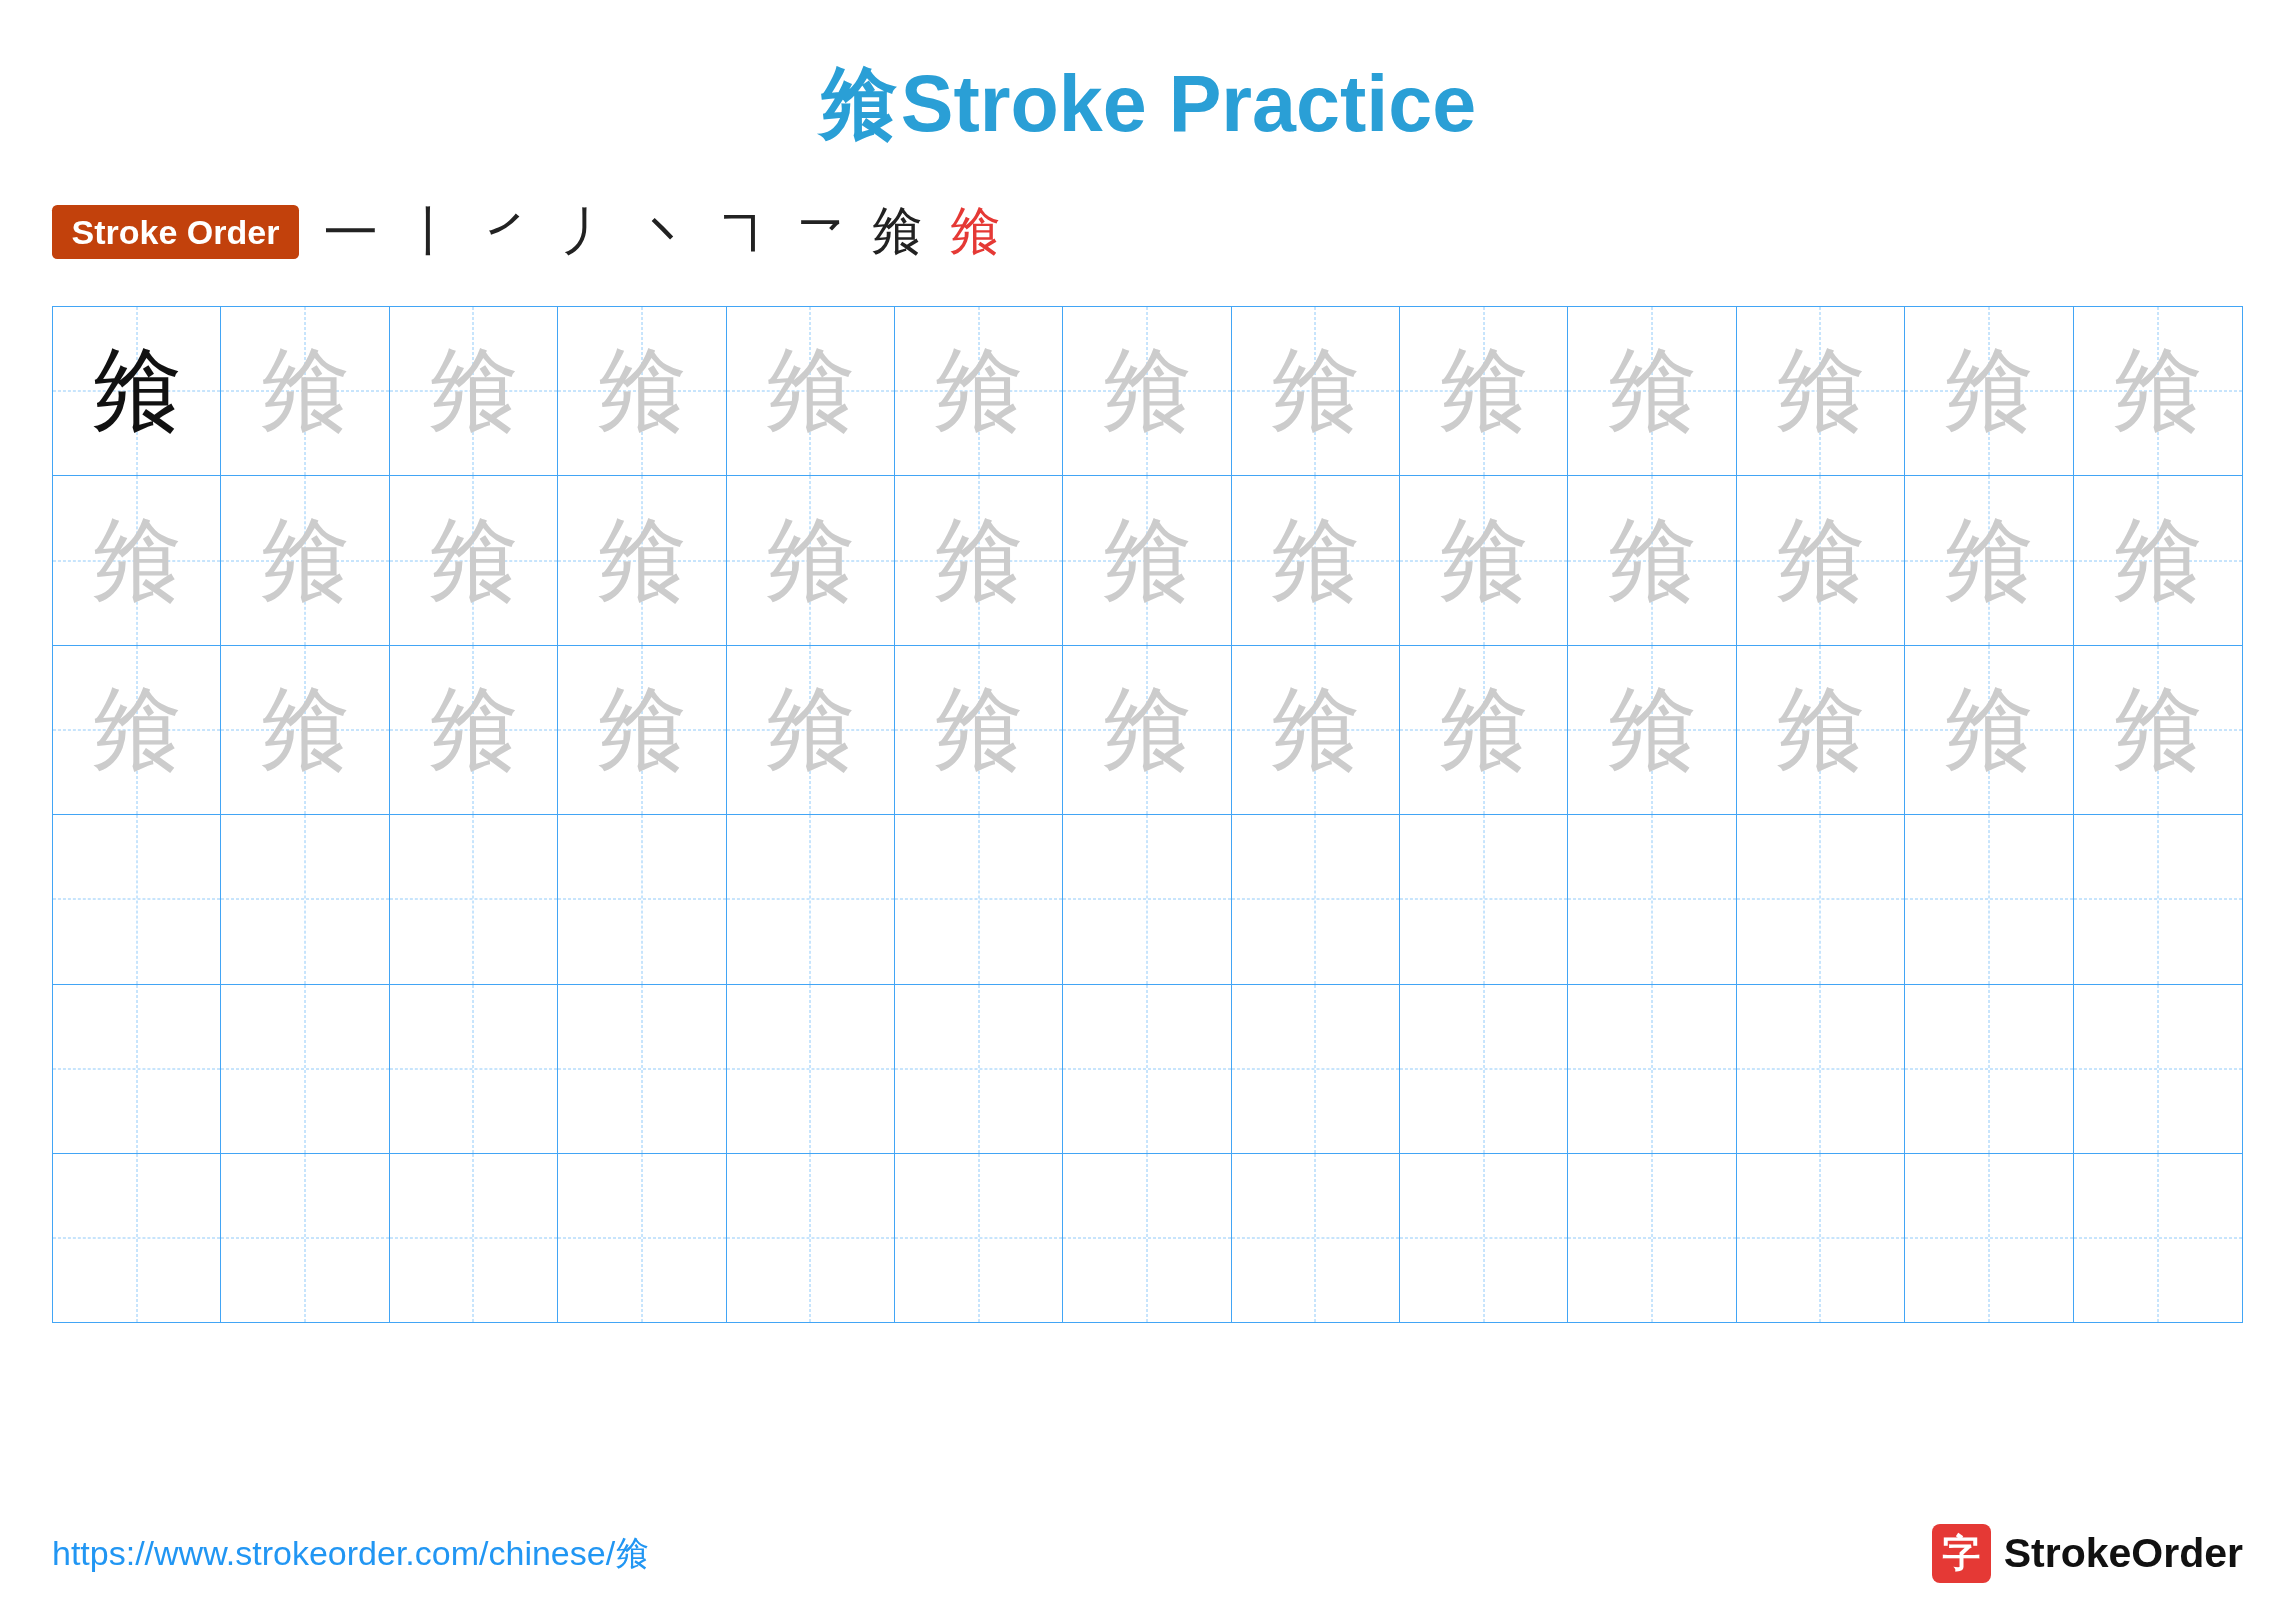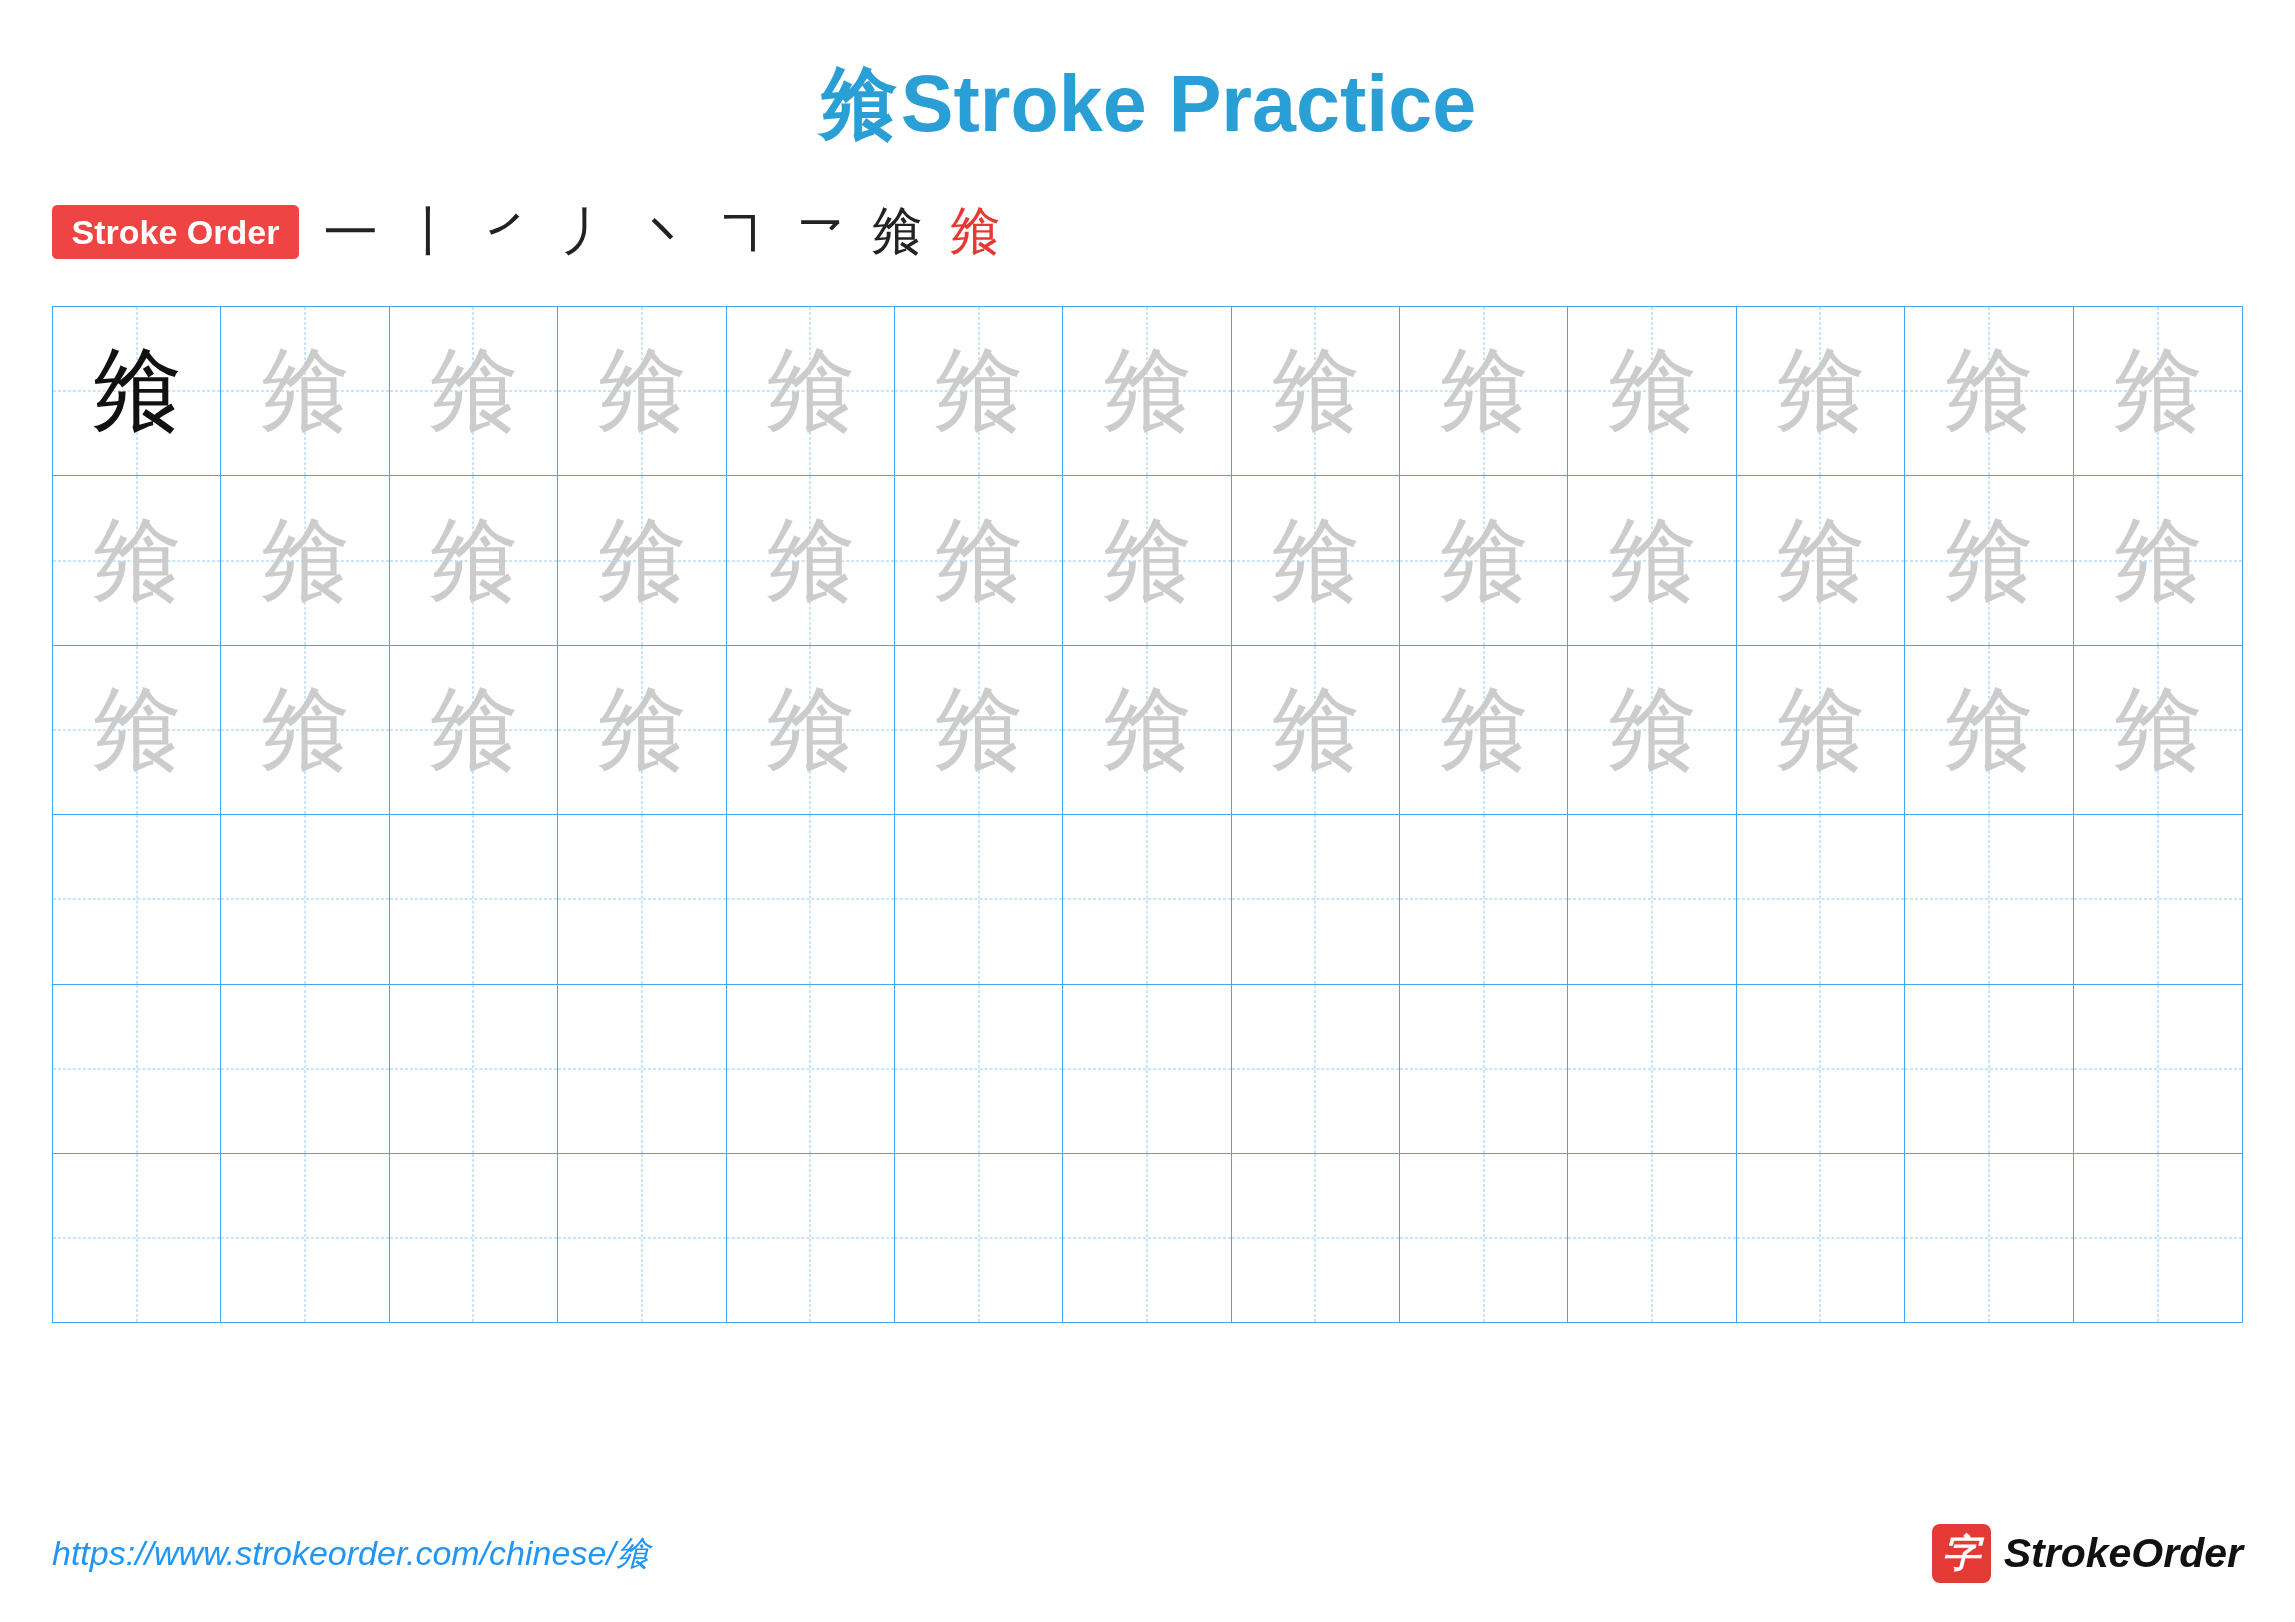--- a/index.html
+++ b/index.html
@@ -29,21 +29,21 @@
     }
 
     .stroke-order-row {
       display: flex;
       align-items: center;
       padding-left: 52px;
       margin-bottom: 39px;
       gap: 26px;
     }
     .stroke-order-badge {
-      background: #ef4444;
+      background: #c2410c;
       color: white;
       font-size: 34px;
       font-weight: bold;
       padding: 7.9px 19.6px;
       border-radius: 5.2px;
       white-space: nowrap;
     }
     .stroke-step {
       font-size: 52px;
       color: #222;
@@ -118,21 +118,20 @@
     }
 
     .footer {
       position: absolute;
       bottom: 39px;
       left: 52px;
       right: 52px;
       display: flex;
       align-items: center;
       justify-content: space-between;
-      font-style: italic;
     }
     .footer-url {
       color: #2196f3;
       font-size: 34px;
       text-decoration: none;
     }
     .footer-logo {
       display: flex;
       align-items: center;
       gap: 13px;

